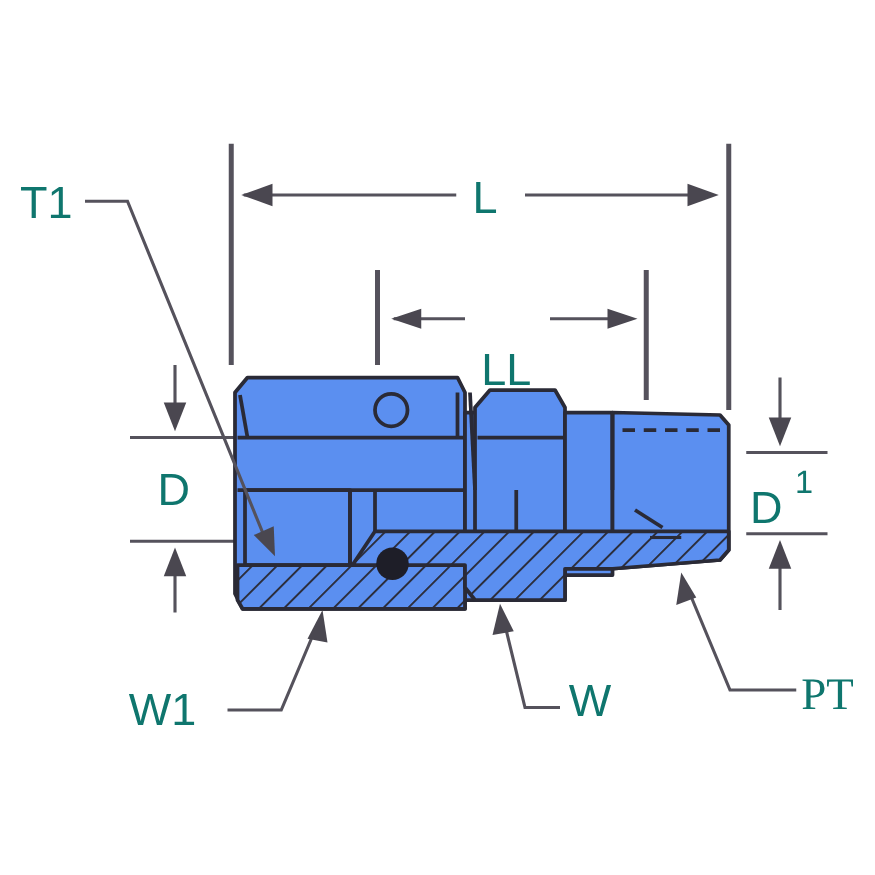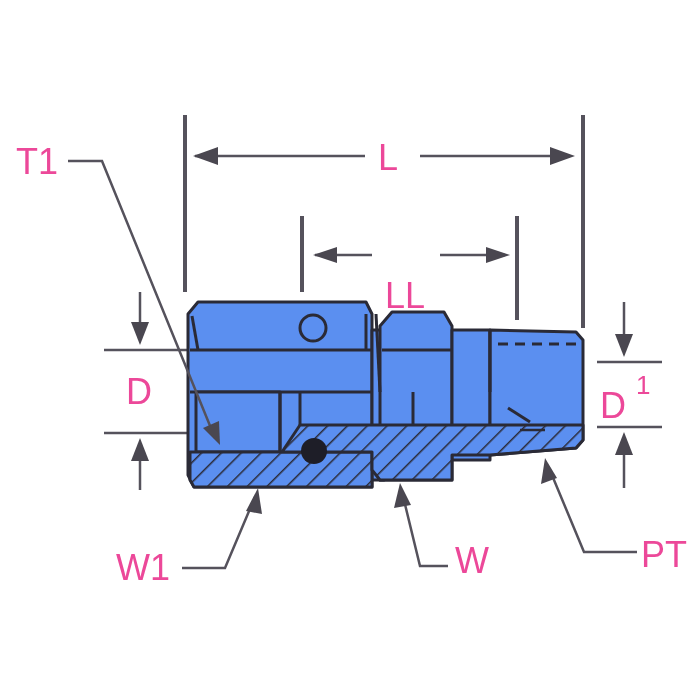--- a/index.html
+++ b/index.html
@@ -1,18 +1,18 @@
 <!DOCTYPE html>
 <html><head>
 <meta charset="utf-8">
 <style>
   html, body { margin: 0; padding: 0; background: #ffffff; }
   .canvas { position: relative; width: 700px; height: 700px; background: #ffffff; overflow: hidden; }
   svg { position: absolute; left: 0; top: 0; }
-  .lbl { position: absolute; font-family: "Liberation Sans", sans-serif; color: #ec4899; font-size: 36px; line-height: 1; }
+  .lbl { position: absolute; font-family: "Liberation Sans", sans-serif; color: #0f766e; font-size: 36px; line-height: 1; }
   .sup { font-size: 26px; position: absolute; }
 </style>
 </head>
 <body>
 
 <div class="canvas">
   <svg width="700" height="700" viewBox="0 0 700 700">
     <defs>
       <pattern id="hatch" patternUnits="userSpaceOnUse" width="14" height="14" patternTransform="rotate(45)">
         <rect width="14" height="14" fill="#5b8ff0"></rect>
@@ -113,16 +113,16 @@
   </svg>
 
   <div class="lbl" style="left:16px;top:144px;">T1</div>
   <div class="lbl" style="left:378px;top:140px;">L</div>
   <div class="lbl" style="left:385px;top:238px;margin-top:40px;">LL</div>
   <div class="lbl" style="left:126px;top:374px;">D</div>
   <div class="lbl" style="left:600px;top:388px;">
     <span>D</span>
     <span class="sup" style="left:36px;top:-16px;">1</span>
   </div>
-  <div class="lbl" style="left:116px;top:550px;">W1</div>
+  <div class="lbl" style="left:103px;top:550px;">W1</div>
   <div class="lbl" style="left:455px;top:543px;">W</div>
-  <div class="lbl" style="left:641px;top:537px;">PT</div>
+  <div class="lbl" style="left:641px;top:537px;font-family:Liberation Serif, serif;">PT</div>
 </div>
 
 </body></html>

